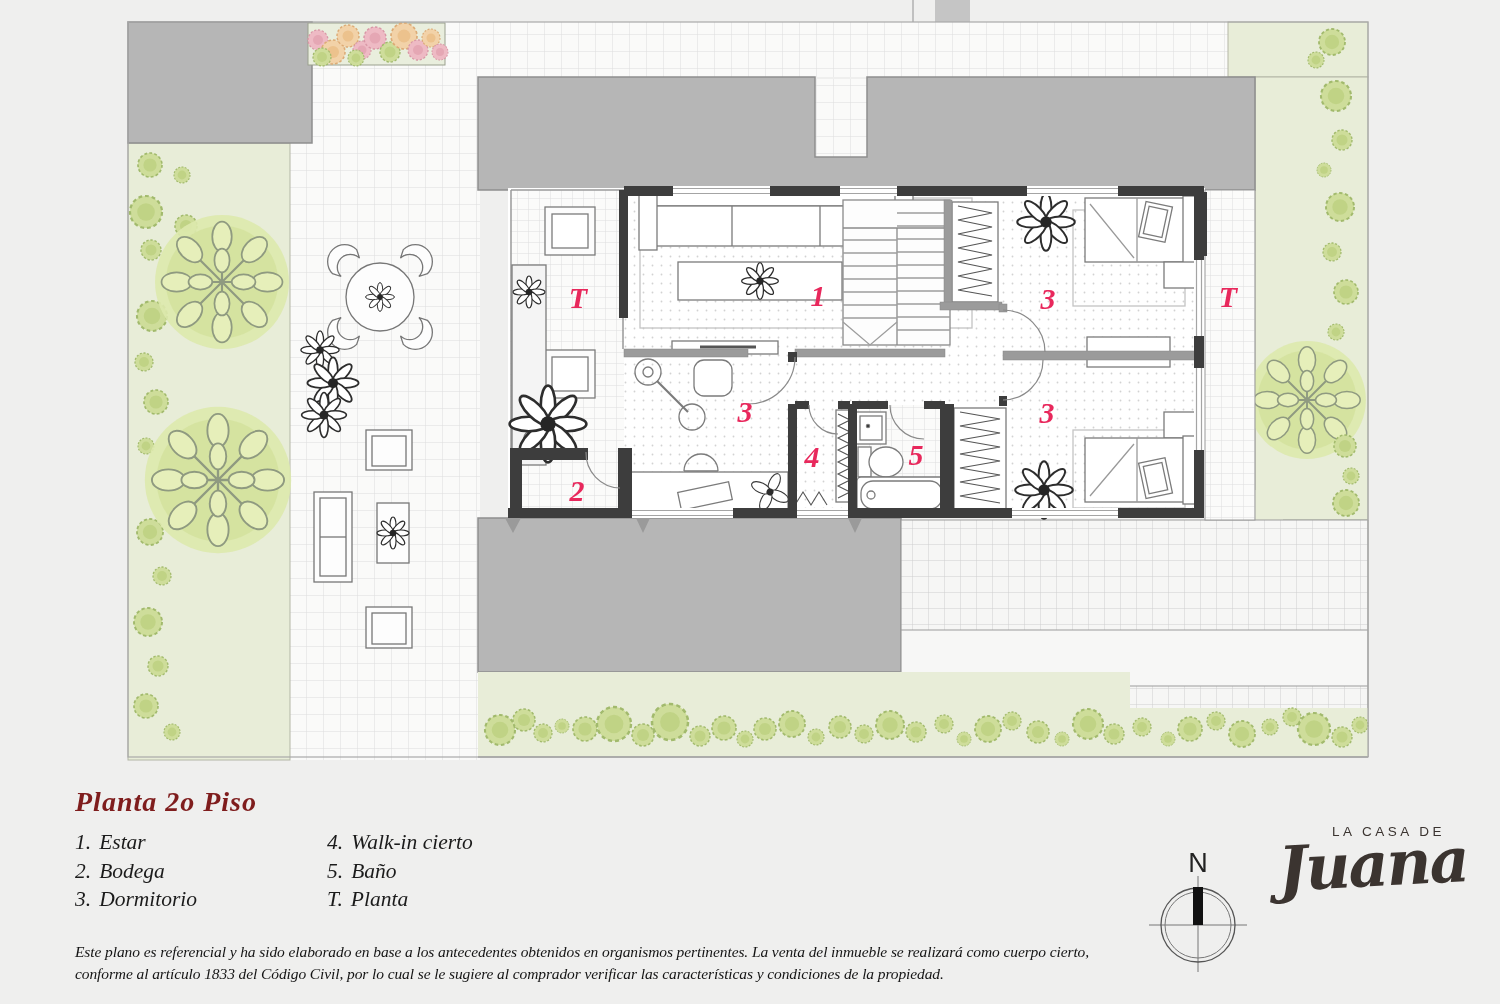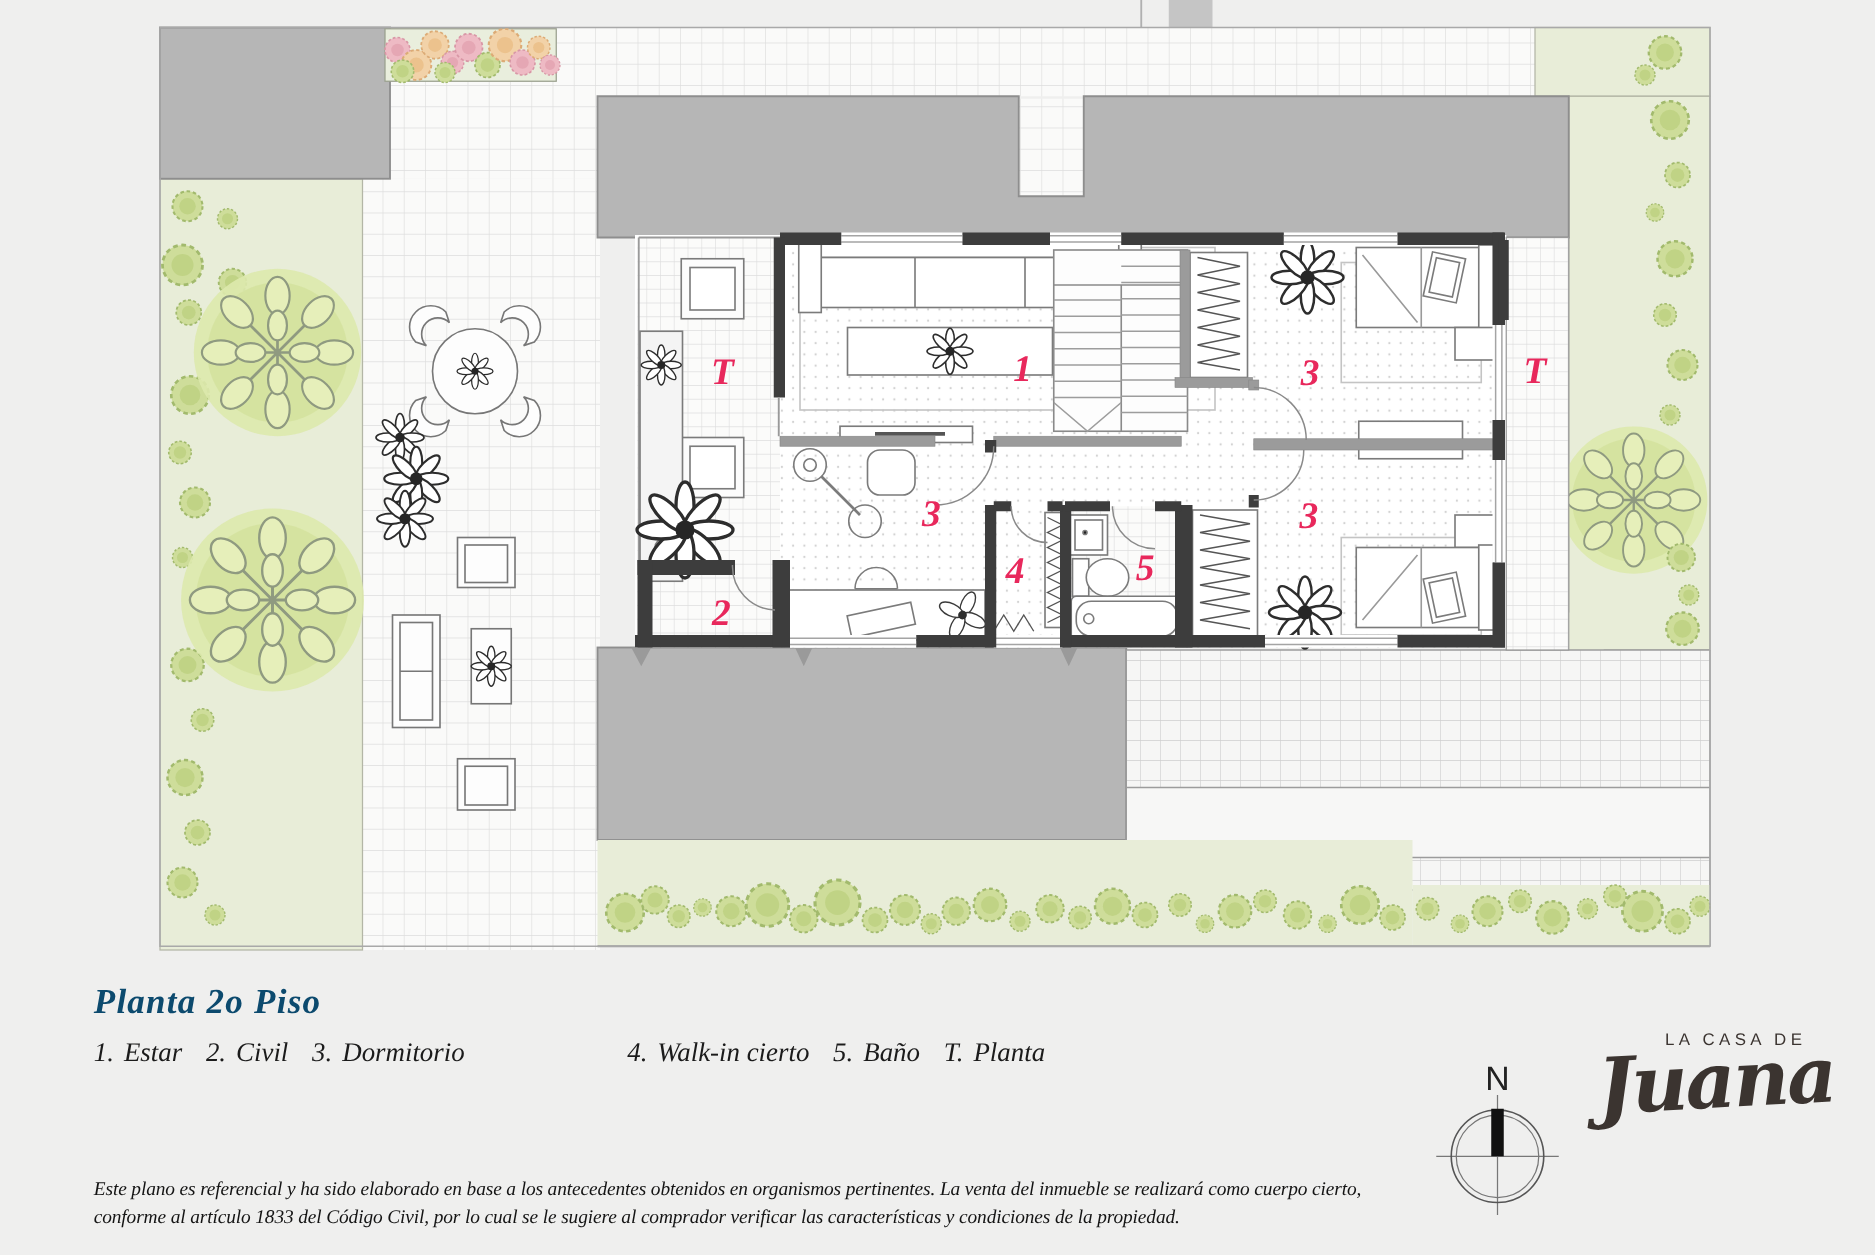--- a/index.html
+++ b/index.html
@@ -2,23 +2,23 @@
 <html><head>
 <meta charset="utf-8">
 <style>
   html,body{margin:0;padding:0;background:#e9e9e7;}
   .canvas{position:relative;width:1500px;height:1004px;background:#efefee;overflow:hidden;
           font-family:"Liberation Serif",serif;}
   .plan-svg{position:absolute;left:0;top:0;}
   .room-label{position:absolute;transform:translate(-50%,-50%);
       font:italic 600 30px "Liberation Serif",serif;color:#e8285c;letter-spacing:0;}
   .page-title{position:absolute;left:75px;top:786px;
-      font:italic bold 28px "Liberation Serif",serif;color:#0c4a6e;letter-spacing:1px;}
+      font:italic bold 28px "Liberation Serif",serif;color:#7f1d1d;letter-spacing:1px;}
   .legend{position:absolute;left:75px;top:828px;display:flex;}
-  .legend-col{display:flex;flex-direction:row;gap:19px;}
+  .legend-col{display:flex;flex-direction:column;}
   .legend-col.c2{margin-left:130px;}
   .legend-item{font:italic 21.5px "Liberation Serif",serif;color:#1b1b1b;line-height:28.5px;white-space:nowrap;}
   .legend-item .num{margin-right:8px;}
   .disclaimer{position:absolute;left:75px;top:941px;width:1060px;
       font:italic 15.5px/21.5px "Liberation Serif",serif;color:#141414;letter-spacing:-0.1px;}
   .compass{position:absolute;left:1148px;top:846px;width:110px;height:132px;}
   .brand{position:absolute;left:1278px;top:824px;width:200px;}
   .brand-top{font:400 13.5px "Liberation Sans",sans-serif;letter-spacing:3.5px;color:#3b3430;margin-left:54px;}
   .brand-script{font:italic 600 62px "DejaVu Serif",serif;color:#3b3430;margin-top:-6px;
       transform:rotate(-3deg);transform-origin:left center;letter-spacing:-2px;}
@@ -438,21 +438,21 @@
 <span class="room-label" style="left: 812px; top: 457px; color: rgb(232, 40, 92);">4</span>
 <span class="room-label" style="left: 916px; top: 455px; color: rgb(232, 40, 92);">5</span>
 <span class="room-label" style="left: 1048px; top: 299px; color: rgb(232, 40, 92);">3</span>
 <span class="room-label" style="left: 1047px; top: 413px; color: rgb(232, 40, 92);">3</span>
 <span class="room-label" style="left: 1228px; top: 297px; color: rgb(232, 40, 92);">T</span>
 
 <div class="page-title">Planta  2o Piso</div>
 <div class="legend">
   <div class="legend-col">
     <div class="legend-item"><span class="num">1.</span><span>Estar</span></div>
-    <div class="legend-item"><span class="num">2.</span><span>Civil</span></div>
+    <div class="legend-item"><span class="num">2.</span><span>Bodega</span></div>
     <div class="legend-item"><span class="num">3.</span><span>Dormitorio</span></div>
   </div>
   <div class="legend-col c2">
     <div class="legend-item"><span class="num">4.</span><span>Walk-in cierto</span></div>
     <div class="legend-item"><span class="num">5.</span><span>Baño</span></div>
     <div class="legend-item"><span class="num">T.</span><span>Planta</span></div>
   </div>
 </div>
 
 <div class="disclaimer">Este plano es referencial y ha sido elaborado en base a los antecedentes obtenidos en organismos pertinentes.  La venta del inmueble se realizará como cuerpo cierto, conforme al artículo 1833 del Código Civil, por lo cual se le sugiere al comprador verificar las características y condiciones de la propiedad.</div>

